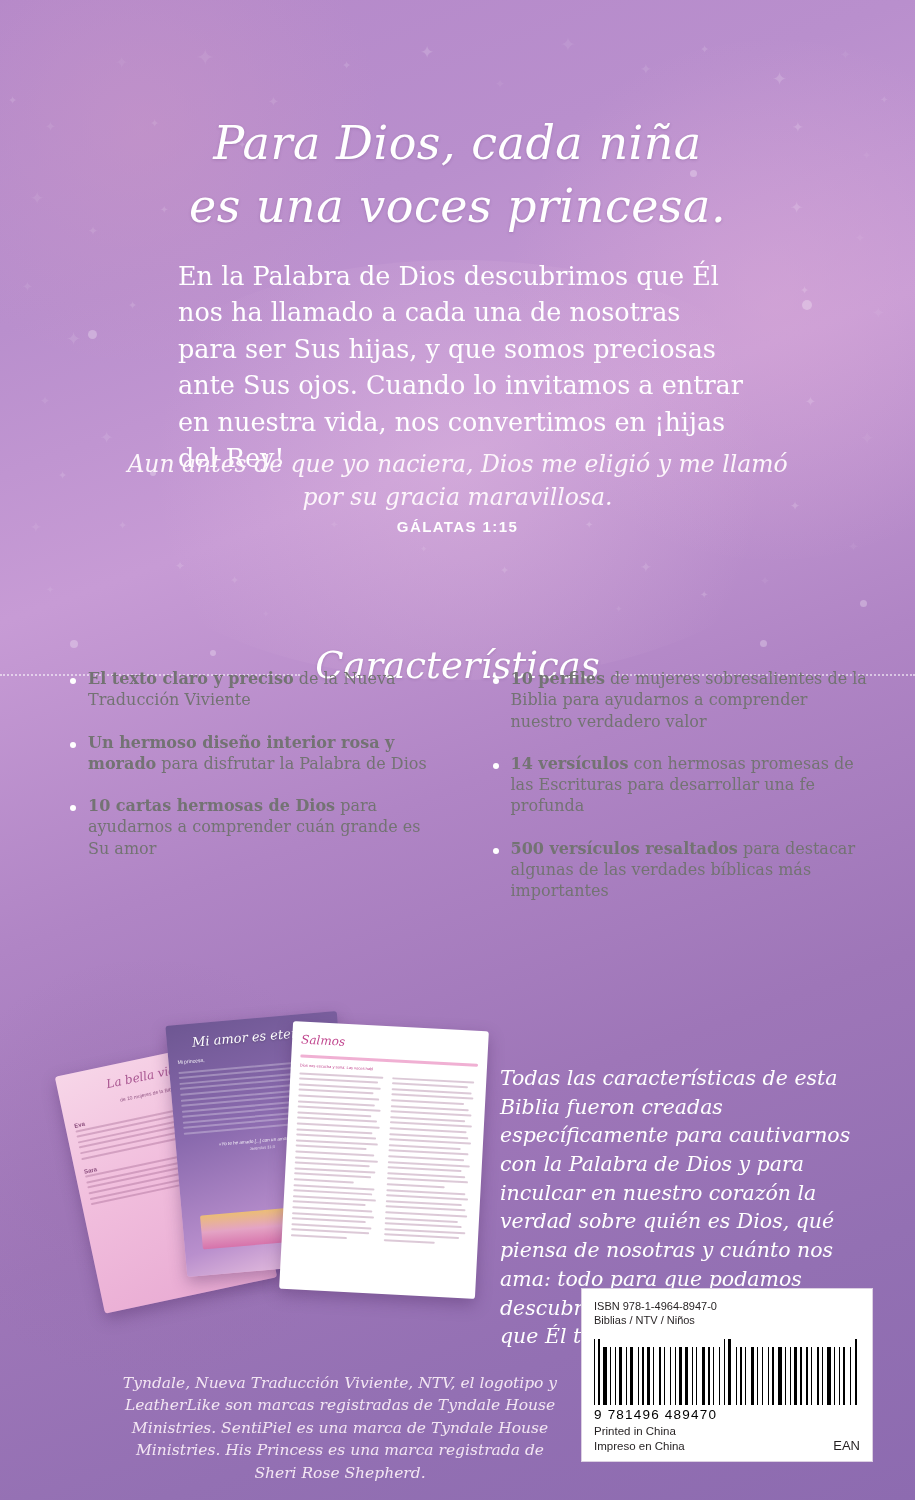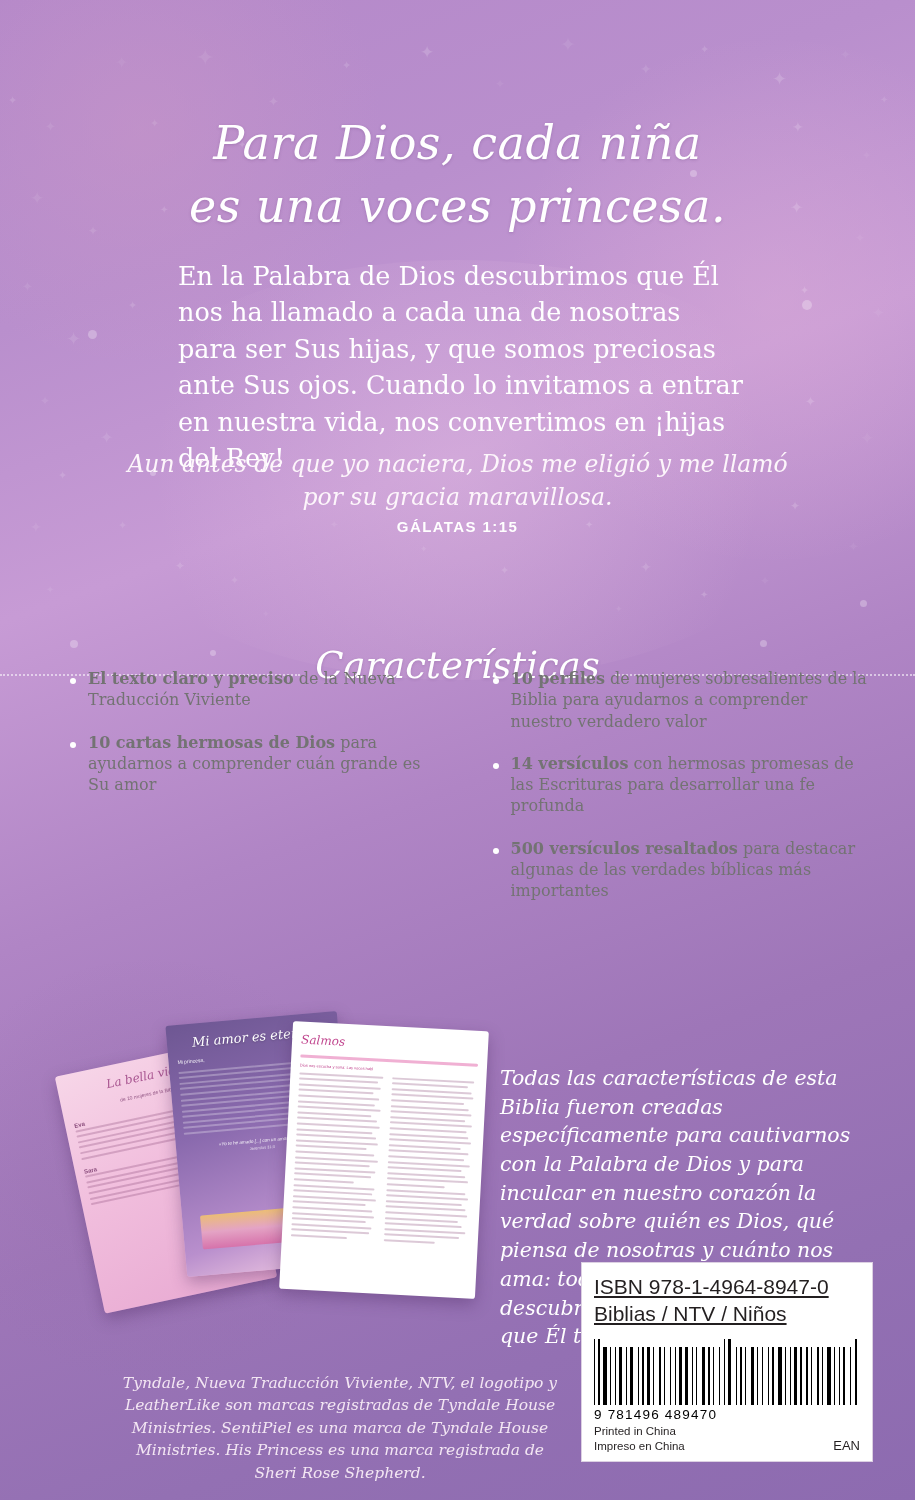--- a/index.html
+++ b/index.html
@@ -234,24 +234,23 @@
     position: absolute;
     right: 42px;
     bottom: 38px;
     width: 292px;
     background: #ffffff;
     border: 1px solid #dcd0e2;
     padding: 10px 12px 8px 12px;
   }
   .isbn-line {
     font-family: "Liberation Sans", sans-serif;
-    font-size: 21px;
+    font-size: 11px;
     color: #231f20;
     line-height: 1.3;
-    text-decoration: underline;
   }
   .barcode {
     margin-top: 12px;
     height: 66px;
     display: flex;
     align-items: flex-end;
     gap: 0;
   }
   .bar { background: #000; margin-right: 1px; }
   .bc-digits {
@@ -359,20 +358,21 @@
 
 <div class="divider-wrap">
   <div class="divider-line left"></div>
   <div class="divider-line right"></div>
   <div class="features-title">Características</div>
 </div>
 
 <div class="features">
   <div class="col" id="col-left">
       <div class="feat"><b>El texto claro y preciso</b><span> de la Nueva Traducción Viviente</span></div>
+      <div class="feat"><b>Un hermoso diseño interior rosa y morado</b><span> para disfrutar la Palabra de Dios</span></div>
       <div class="feat"><b>10 cartas hermosas de Dios</b><span> para ayudarnos a comprender cuán grande es Su amor</span></div>
     </div>
   <div class="col" id="col-right">
       <div class="feat"><b>10 perfiles</b><span> de mujeres sobresalientes de la Biblia para ayudarnos a comprender nuestro verdadero valor</span></div>
       <div class="feat"><b>14 versículos</b><span> con hermosas promesas de las Escrituras para desarrollar una fe profunda</span></div>
       <div class="feat"><b>500 versículos resaltados</b><span> para destacar algunas de las verdades bíblicas más importantes</span></div>
     </div>
 </div>
 
 <div class="samples">

